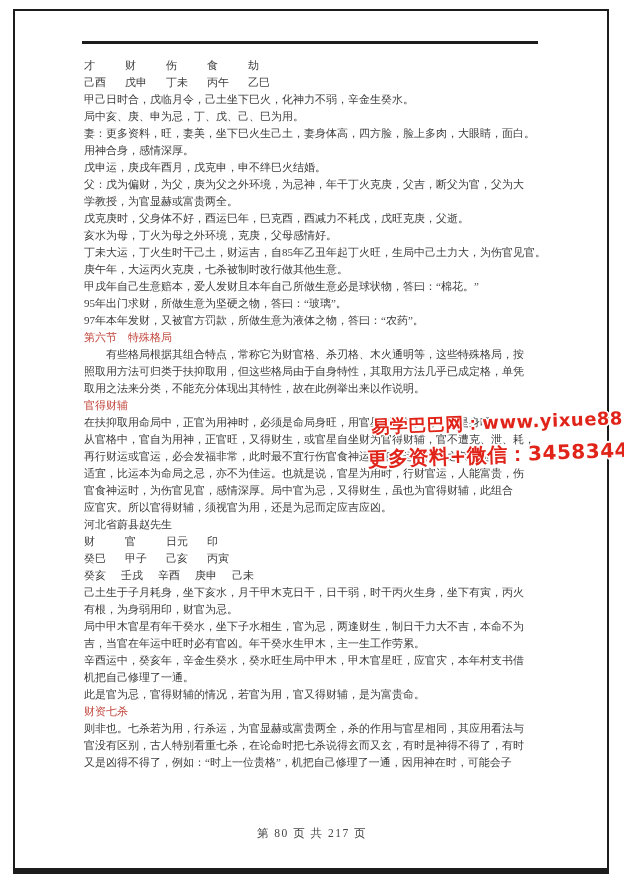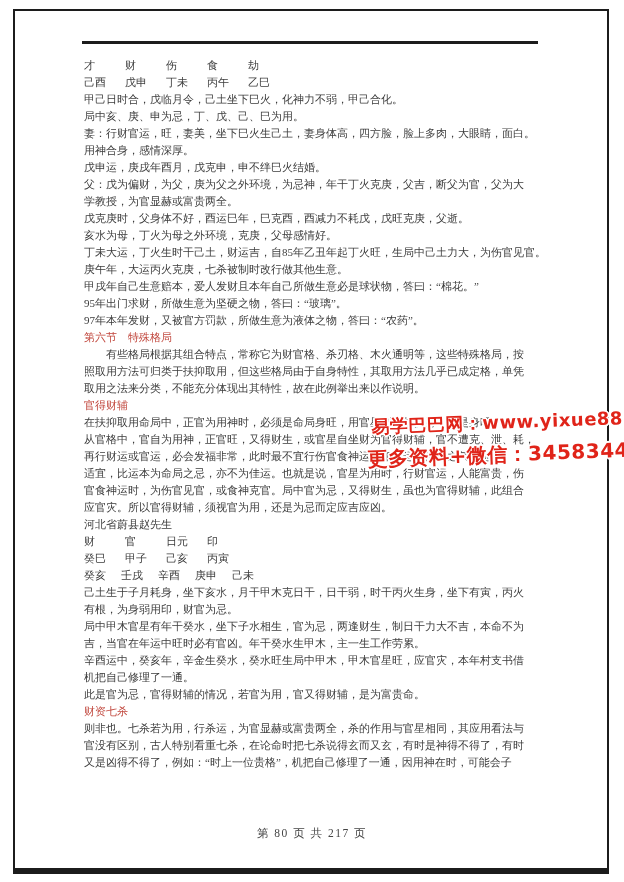--- a/index.html
+++ b/index.html
@@ -38,23 +38,23 @@
 
   <div class="frame"></div>
   <div class="toprule"></div>
 
   <div class="content">
 
     <div class="bzrow"><span class="cell">才</span><span class="cell">财</span><span class="cell">伤</span><span class="cell">食</span><span class="cell">劫</span></div>
     <div class="bzrow"><span class="cell">己酉</span><span class="cell">戊申</span><span class="cell">丁未</span><span class="cell">丙午</span><span class="cell">乙巳</span></div>
 
     <div>
-        <div class="ln">甲己日时合，戊临月令，己土坐下巳火，化神力不弱，甲己合化。</div>
+        <div class="ln">甲己日时合，戊临月令，己土坐下巳火，化神力不弱，辛金生癸水。</div>
         <div class="ln">局中亥、庚、申为忌，丁、戊、己、巳为用。</div>
-        <div class="ln">妻：行财官运，旺，妻美，坐下巳火生己土，妻身体高，四方脸，脸上多肉，大眼睛，面白。</div>
+        <div class="ln">妻：更多资料，旺，妻美，坐下巳火生己土，妻身体高，四方脸，脸上多肉，大眼睛，面白。</div>
         <div class="ln">用神合身，感情深厚。</div>
         <div class="ln">戊申运，庚戌年酉月，戊克申，申不绊巳火结婚。</div>
         <div class="ln">父：戊为偏财，为父，庚为父之外环境，为忌神，年干丁火克庚，父吉，断父为官，父为大</div>
         <div class="ln">学教授，为官显赫或富贵两全。</div>
         <div class="ln">戊克庚时，父身体不好，酉运巳年，巳克酉，酉减力不耗戊，戊旺克庚，父逝。</div>
         <div class="ln">亥水为母，丁火为母之外环境，克庚，父母感情好。</div>
         <div class="ln">丁未大运，丁火生时干己土，财运吉，自85年乙丑年起丁火旺，生局中己土力大，为伤官见官。</div>
         <div class="ln">庚午年，大运丙火克庚，七杀被制时改行做其他生意。</div>
         <div class="ln">甲戌年自己生意赔本，爱人发财且本年自己所做生意必是球状物，答曰：“棉花。”</div>
         <div class="ln">95年出门求财，所做生意为坚硬之物，答曰：“玻璃”。</div>
@@ -69,21 +69,21 @@
         <div class="ln">取用之法来分类，不能充分体现出其特性，故在此例举出来以作说明。</div>
       </div>
 
     <div class="ln red">官得财辅</div>
 
     <div>
         <div class="ln">在扶抑取用命局中，正官为用神时，必须是命局身旺，用官星制比劫护财，或是身旺</div>
         <div class="ln">从官格中，官自为用神，正官旺，又得财生，或官星自坐财为官得财辅，官不遭克、泄、耗，</div>
         <div class="ln">再行财运或官运，必会发福非常，此时最不宜行伤官食神运，印比运虽泄官之气倒也</div>
         <div class="ln">适宜，比运本为命局之忌，亦不为佳运。也就是说，官星为用时，行财官运，人能富贵，伤</div>
-        <div class="ln">官食神运时，为伤官见官，或食神克官。局中官为忌，又得财生，虽也为官得财辅，此组合</div>
+        <div class="ln">官食神运时，为伤官见官，感情深厚。局中官为忌，又得财生，虽也为官得财辅，此组合</div>
         <div class="ln">应官灾。所以官得财辅，须视官为用，还是为忌而定应吉应凶。</div>
       </div>
 
     <div class="ln">河北省蔚县赵先生</div>
 
     <div class="bzrow"><span class="cell">财</span><span class="cell">官</span><span class="cell">日元</span><span class="cell">印</span></div>
     <div class="bzrow"><span class="cell">癸巳</span><span class="cell">甲子</span><span class="cell">己亥</span><span class="cell">丙寅</span></div>
     <div class="bzrow"><span class="cell c37">癸亥</span><span class="cell c37">壬戌</span><span class="cell c37">辛酉</span><span class="cell c37">庚申</span><span class="cell c37">己未</span></div>
 
     <div>

